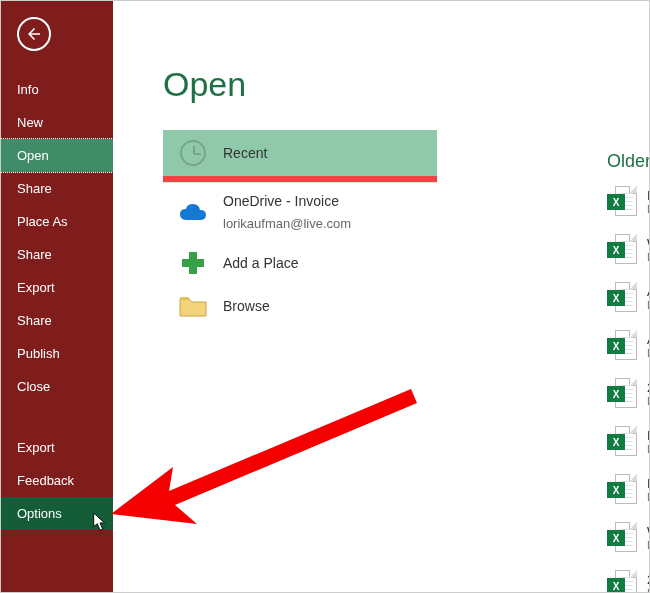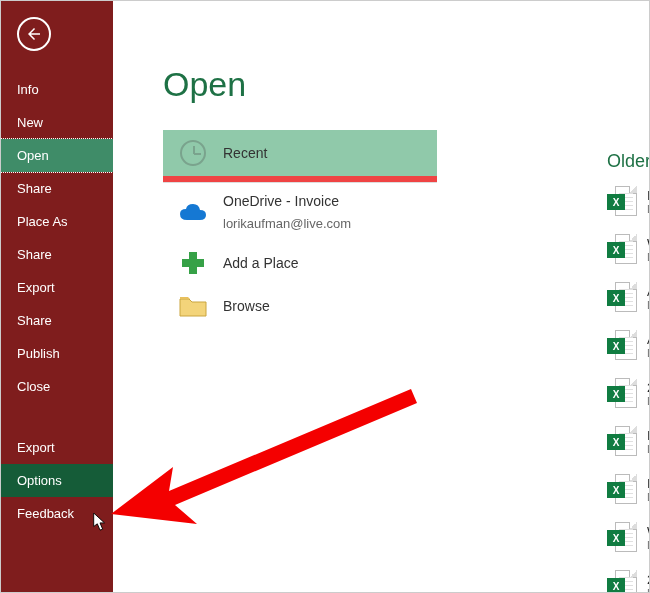--- a/index.html
+++ b/index.html
@@ -111,22 +111,22 @@
       <li class="nav-item">Place As</li>
       <li class="nav-item">Share</li>
       <li class="nav-item">Export</li>
       <li class="nav-item">Share</li>
       <li class="nav-item">Publish</li>
       <li class="nav-item">Close</li>
     </ul>
   <div class="nav-gap"></div>
   <ul class="nav" id="nav-bottom">
       <li class="nav-item">Export</li>
+      <li class="nav-item">Feedback</li>
       <li class="nav-item hover">Options</li>
-      <li class="nav-item">Feedback</li>
     </ul>
 </div>
 
 <svg class="cursor-ptr" viewBox="0 0 14 20">
   <path d="M0 0 L0 15 L4 12 L7 19 L10 18 L7 11 L12 11 Z" fill="#fff" stroke="#000" stroke-width="1"></path>
 </svg>
 
 <div class="main">
   <div class="page-title">Open</div>
 

